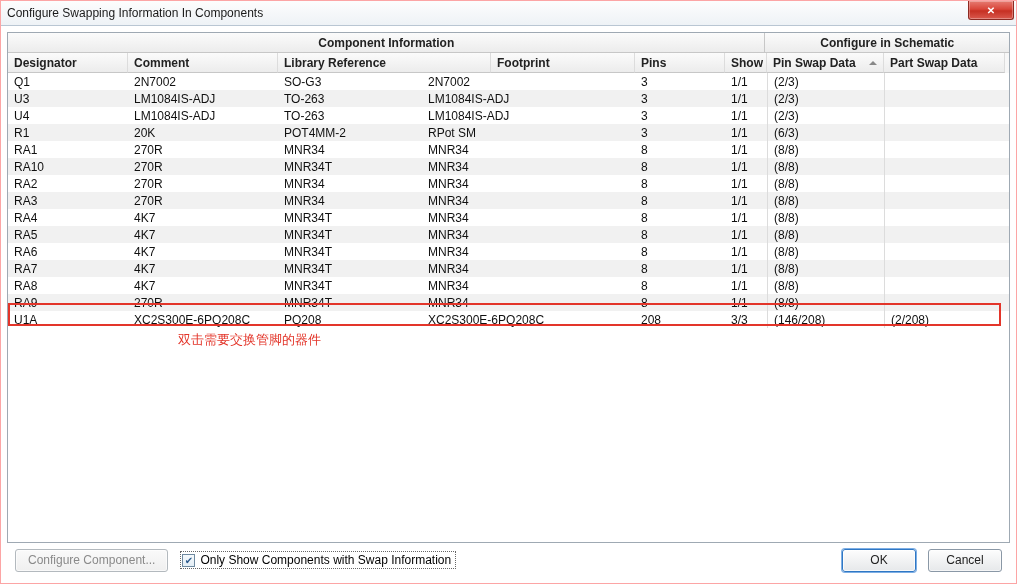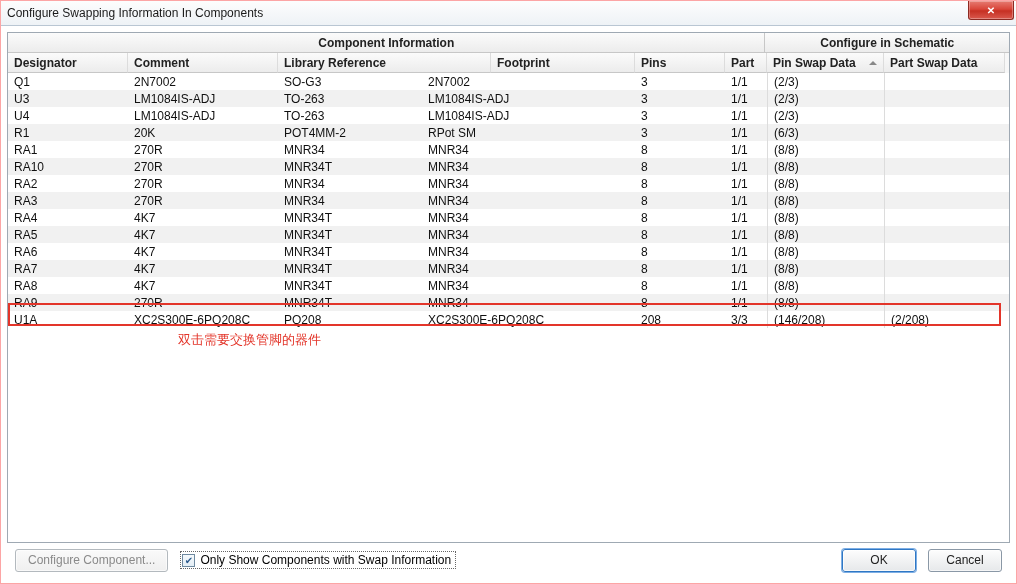--- a/index.html
+++ b/index.html
@@ -167,21 +167,21 @@
       <div class="group-header-row">
         <div class="group-header group-compinfo">Component Information</div>
         <div class="group-header group-config">Configure in Schematic</div>
       </div>
       <div class="col-header-row">
         <div class="col-header c-des">Designator</div>
         <div class="col-header c-com">Comment</div>
         <div class="col-header c-lib">Library Reference</div>
         <div class="col-header c-foot">Footprint</div>
         <div class="col-header c-pins">Pins</div>
-        <div class="col-header c-parts">Part</div>
+        <div class="col-header c-parts">Show</div>
         <div class="col-header c-pin sort">Pin Swap Data</div>
         <div class="col-header c-part">Part Swap Data</div>
       </div>
       <div class="rows" id="rows">
 
         <div class="row">
             <div class="cell c-des">Q1</div>
             <div class="cell c-com">2N7002</div>
             <div class="cell c-foot">SO-G3</div>
             <div class="cell c-lib">2N7002</div>

